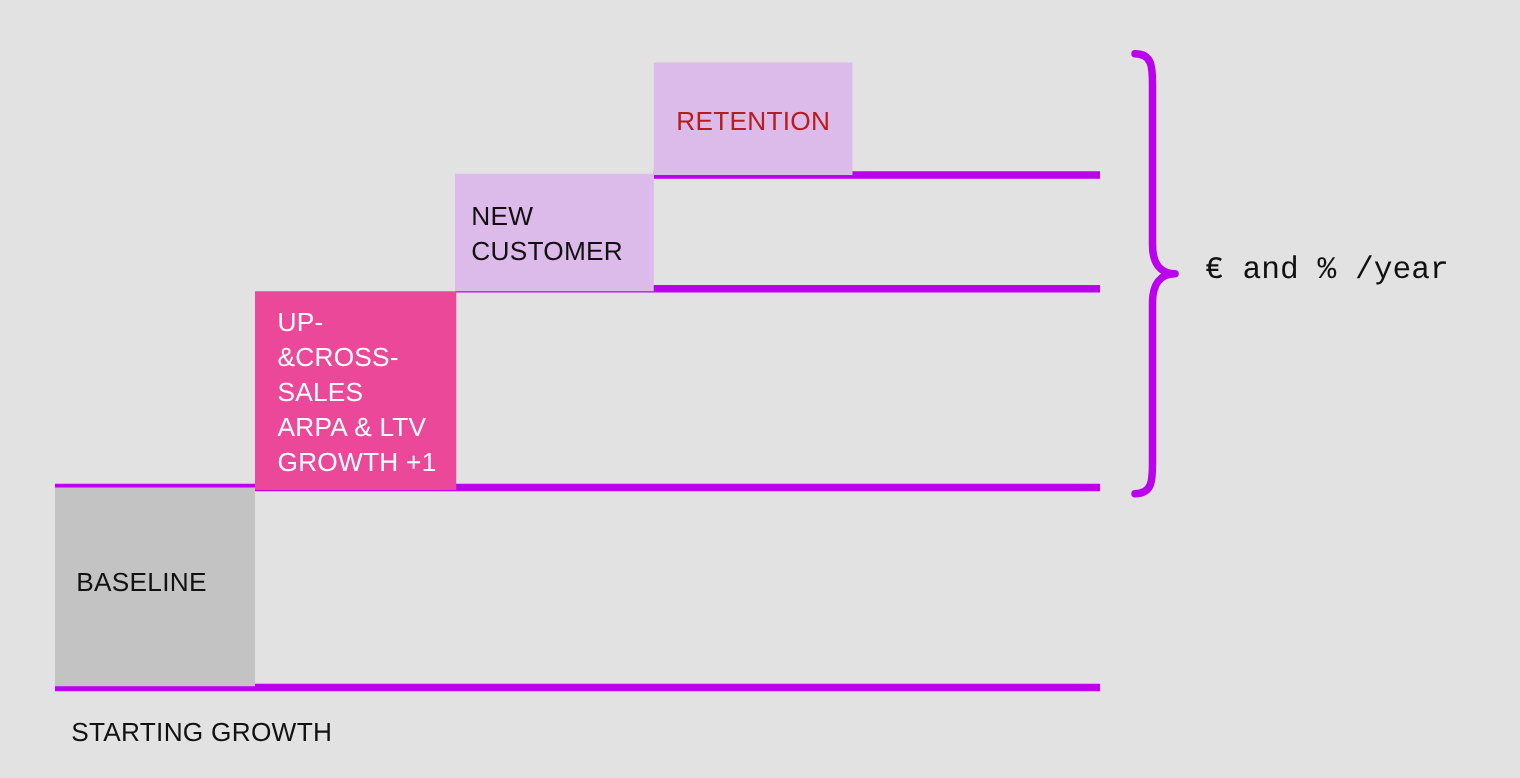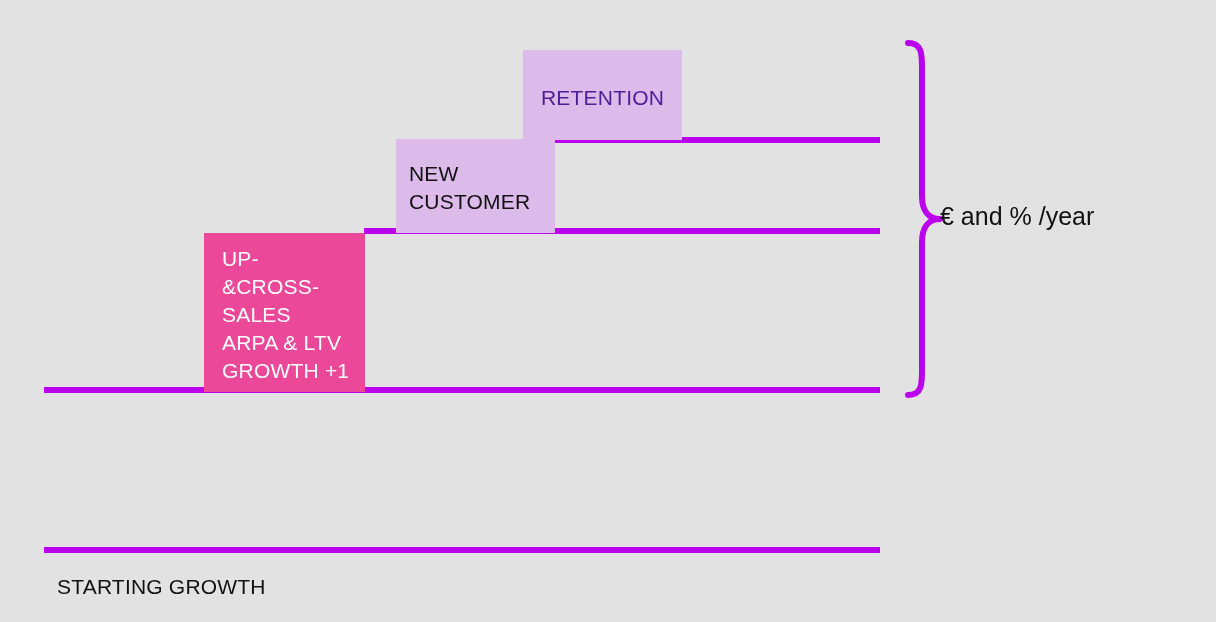--- a/index.html
+++ b/index.html
@@ -57,39 +57,38 @@
     left: 18px;
     color: #ffffff;
   }
 
   #block-newcustomer {
     left: 364px;
     top: 139px;
     width: 159px;
     height: 94px;
     background: #dcbaea;
-    margin-left: 32px;
   }
   #block-newcustomer .block-label {
     top: 21px;
     left: 13px;
     color: #111111;
   }
 
   #block-retention {
     left: 523px;
     top: 50px;
     width: 159px;
     height: 90px;
     background: #dcbaea;
   }
   #block-retention .block-label {
     top: 34px;
     left: 18px;
-    color: #4c1d95;
+    color: #b91c1c;
   }
 
   
   .rule {
     position: absolute;
     height: 6px;
     background: #bb00ee;
   }
   #rule-retention-top  { left: 523px; top: 137px; width: 357px; }
   #rule-newcustomer-top{ left: 364px; top: 228px; width: 516px; }
@@ -99,26 +98,27 @@
   
   #brace {
     position: absolute;
     left: 896px;
     top: 38px;
     width: 56px;
     height: 362px;
   }
   #bracket-caption {
     position: absolute;
-    left: 940px;
+    left: 964px;
     top: 200px;
     font-size: 25px;
     line-height: 32px;
     color: #111111;
     white-space: nowrap;
+    font-family: Liberation Mono, monospace;
   }
 
   
   #starting-point-label {
     position: absolute;
     left: 57px;
     top: 573px;
     font-size: 21px;
     line-height: 28px;
     letter-spacing: 0.2px;
@@ -129,20 +129,23 @@
 </head>
 <body>
 
 <div id="stage">
 
   <div class="rule" id="rule-retention-top"></div>
   <div class="rule" id="rule-newcustomer-top"></div>
   <div class="rule" id="rule-upcross-top"></div>
   <div class="rule" id="rule-baseline-bottom"></div>
 
+  <div class="block" id="block-baseline">
+    <div class="block-label">BASELINE</div>
+  </div>
 
   <div class="block" id="block-upcross">
     <div class="block-label">UP-
 &amp;CROSS-
 SALES
 ARPA &amp; LTV
 GROWTH +1</div>
   </div>
 
   <div class="block" id="block-newcustomer">

